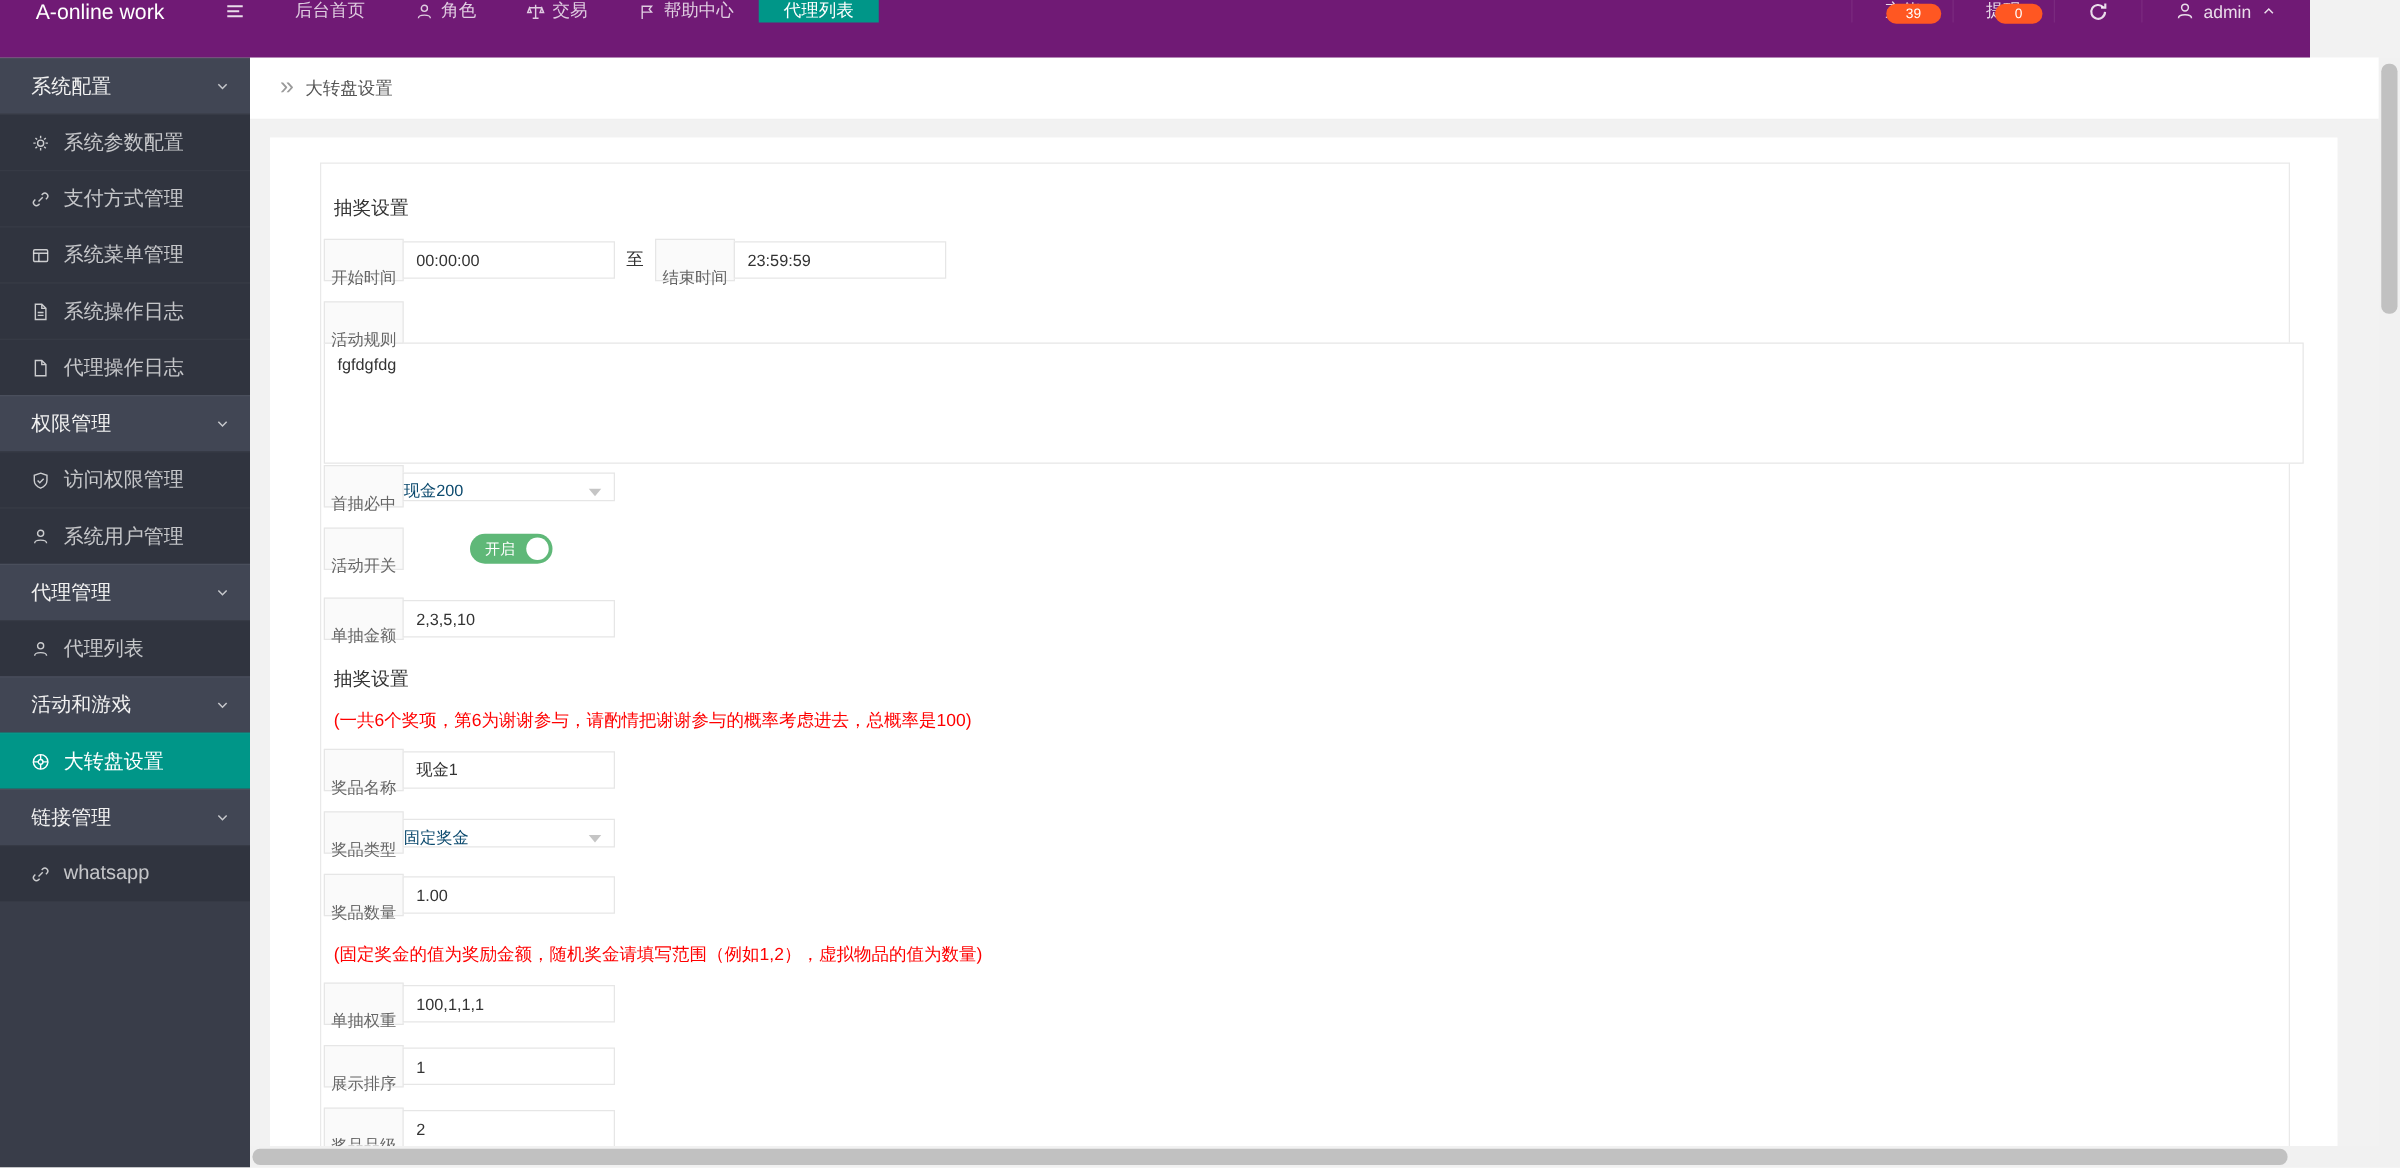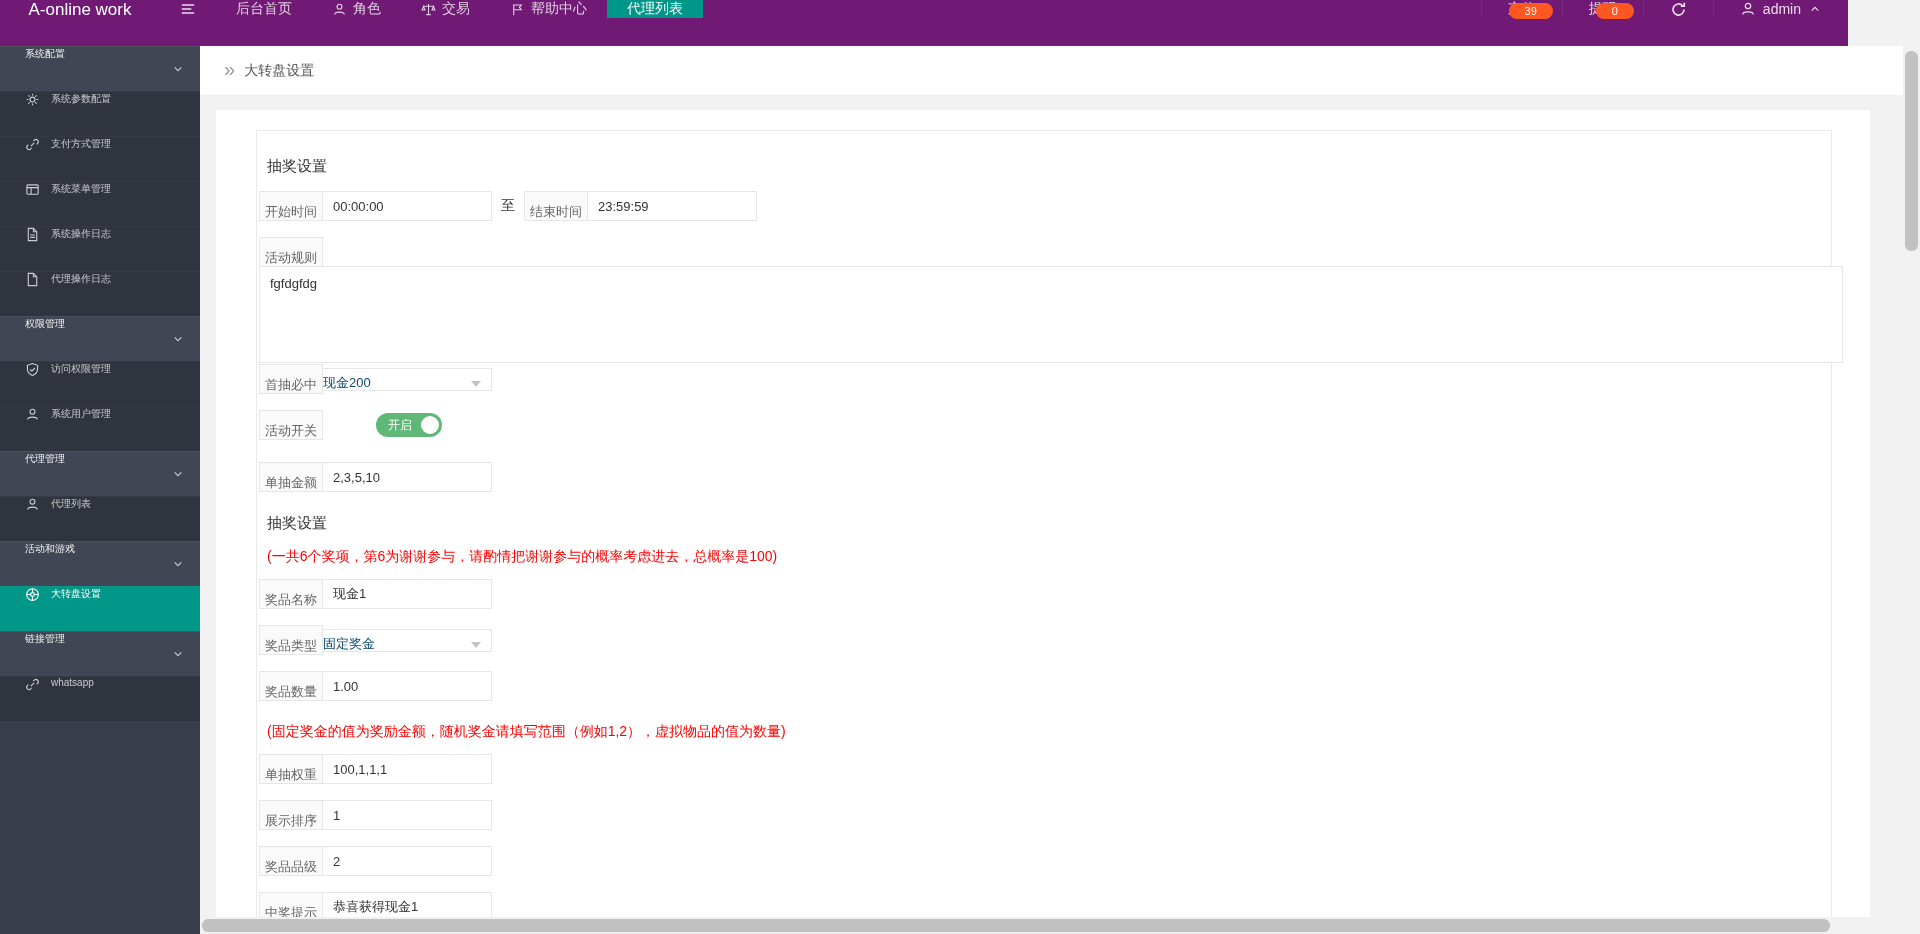--- a/index.html
+++ b/index.html
@@ -22,22 +22,22 @@
   .hr-item { position: relative; display: flex; align-items: center; gap: 7px; padding: 0 26px;
     font-size: 14px; color: rgba(255,255,255,.85); cursor: pointer;
     border-left: 1px solid rgba(255,255,255,.07); white-space: nowrap; }
   .badge { position: absolute; top: 3px; right: 9px; background: #FF5722; color: #fff;
     font-size: 11px; line-height: 16px; min-width: 16px; padding: 0 16px;
     border-radius: 9px; text-align: center; }
 
   
   .sidebar { position: absolute; top: 46px; left: 0; width: 200px; height: 888px;
     background: #393D49; overflow: hidden; }
-  .side-item { height: 45px; display: flex; gap: 11px;
-    padding-left: 25px; font-size: 10px; cursor: pointer; position: relative; }
+  .side-item { height: 45px; display: flex; align-items: center; gap: 11px;
+    padding-left: 25px; font-size: 16px; cursor: pointer; position: relative; }
   .side-section { background: #414654; color: #f1f1f1; border-top: 1px solid rgba(255,255,255,.05); }
   .side-section .chev { position: absolute; right: 15px; top: 15px; color: rgba(255,255,255,.7); }
   .side-child { background: #30343F; color: rgba(255,255,255,.72); border-top: 1px solid rgba(255,255,255,.03); }
   .side-child .icon { color: rgba(255,255,255,.75); }
   .side-child.active { background: #009688; color: #fff; }
   .side-child.active .icon { color: #fff; }
 
   
   .main { position: absolute; left: 200px; top: 46px; width: 1703px; height: 888px; background: #f2f2f2; }
   .bc-bar { height: 50px; background: #fff; border-bottom: 1px solid #f0f0f0;
@@ -46,21 +46,21 @@
   .bc-label { font-size: 14px; color: #555; }
   .content { position: absolute; top: 50px; left: 0; right: 17px; bottom: 17px;
     padding: 14px 16px 0 16px; overflow: hidden; }
   .card { background: #fff; width: 100%; height: 100%; padding: 20px 38px 0 40px; overflow: hidden; }
   .panel { border: 1px solid #e9e9e9; min-height: 110%; padding: 24px 4px 40px 2px; }
 
   
   .form-title { font-size: 15px; color: #333; margin: 2px 0 15px 8px; }
   .row { display: flex; align-items: center; margin-bottom: 16px; }
   .addon { height: 30px; line-height: 28px; border: 1px solid #e6e6e6; background: #fafafa;
-    color: #666; font-size: 13px; padding: 6px 5px; white-space: nowrap; font-family: Liberation Serif, serif; }
+    color: #666; font-size: 13px; padding: 16px 5px; white-space: nowrap; font-family: Liberation Serif, serif; }
   input.field { height: 30px; border: 1px solid #e6e6e6; margin-left: -1px; padding: 0 10px;
     font-size: 13px; color: #333; width: 170px; outline: none; font-family: inherit; background: #fff; }
   .sep { margin: 0 9px; font-size: 14px; color: #333; }
   textarea.rules { display: block; width: 1584px; height: 97px; border: 1px solid #e6e6e6;
     margin-top: -1px; margin-bottom: 1px; padding: 9px 10px; font-size: 13px; color: #333;
     resize: none; outline: none; font-family: inherit; }
   .select { position: relative; height: 23px; border: 1px solid #e6e6e6; margin-left: -1px;
     width: 170px; font-size: 13px; color: #0c4a6e; line-height: 28px; padding: 0 0;
     background: #fff; cursor: pointer; }
   .select .caret { position: absolute; right: 10px; top: 12px; width: 0; height: 0;

